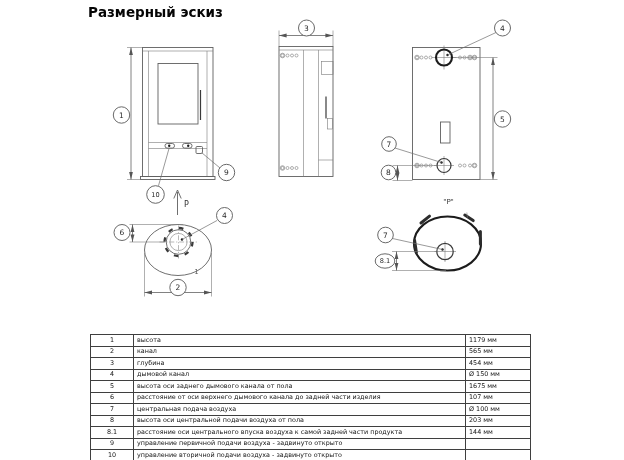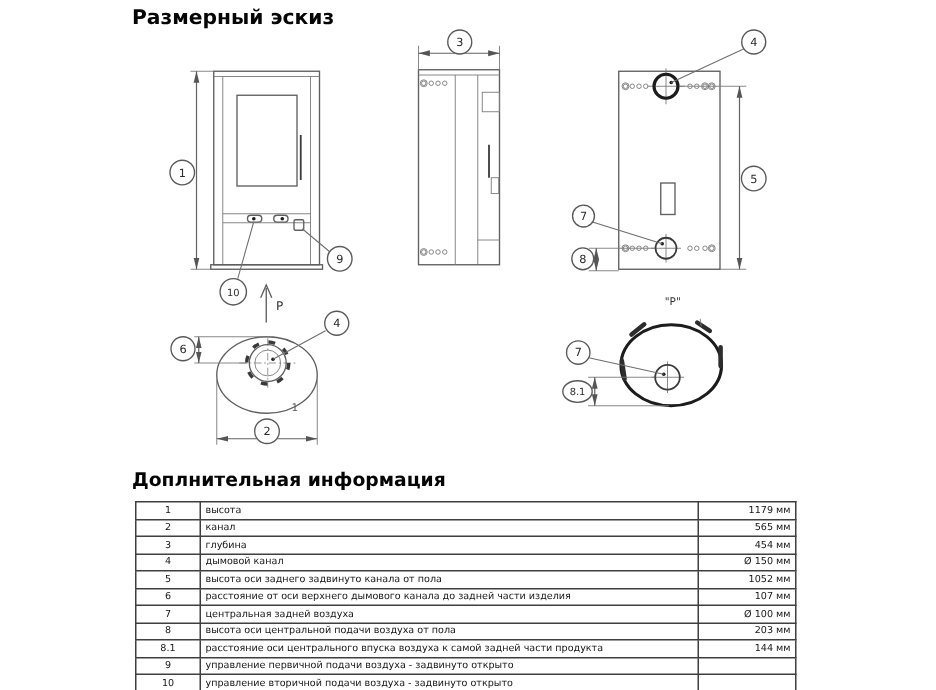--- a/index.html
+++ b/index.html
@@ -27,21 +27,21 @@
   .btx2{ font-size:6.6px; fill:#2a2a2a; text-anchor:middle; font-family:"DejaVu Sans",sans-serif; }
   .lbl { font-size:8px; fill:#333; font-family:"DejaVu Sans",sans-serif; }
   .lbl2{ font-size:7px; fill:#333; text-anchor:middle; font-family:"DejaVu Sans",sans-serif; }
 
   table.info { position:absolute; left:90px; top:334px; width:441px;
                border-collapse:collapse; table-layout:fixed; }
   table.info td { border:1px solid #3f3f3f; font-size:6.4px; line-height:7.5px;
                   padding:1.5px 3px; color:#141414; white-space:nowrap; overflow:hidden; }
   td.num { width:36px; text-align:center; padding:1.5px 1px; }
   td.desc{ border-right:0; }
-  td.val { width:58px; border-left:0; text-align:right; }
+  td.val { width:58px; border-left:0; text-align:left; }
 </style>
 </head>
 <body>
 
 <div class="page">
 
   <h1 class="title">Размерный эскиз</h1>
 
   <svg class="drawing" width="624" height="312" viewBox="0 0 624 312" xmlns="http://www.w3.org/2000/svg">
     <defs>
@@ -252,21 +252,20 @@
     <g>
       <circle cx="385.5" cy="235" r="7.8" class="bln"></circle>
       <text x="385.5" y="237.6" class="btx">7</text>
     </g>
     <g>
       <ellipse cx="385" cy="261" rx="9.8" ry="7.2" class="bln"></ellipse>
       <text x="385" y="263.4" class="btx2">8.1</text>
     </g>
   </svg>
 
-  <h2 class="info-title">Доплнительная информация</h2>
 
   <table class="info">
     <tbody>
       <tr>
         <td class="num">1</td>
         <td class="desc">высота</td>
         <td class="val">1179 мм</td>
       </tr>
       <tr>
         <td class="num">2</td>
@@ -278,31 +277,31 @@
         <td class="desc">глубина</td>
         <td class="val">454 мм</td>
       </tr>
       <tr>
         <td class="num">4</td>
         <td class="desc">дымовой канал</td>
         <td class="val">Ø 150 мм</td>
       </tr>
       <tr>
         <td class="num">5</td>
-        <td class="desc">высота оси заднего задвинуто канала от пола</td>
-        <td class="val">1052 мм</td>
+        <td class="desc">высота оси заднего дымового канала от пола</td>
+        <td class="val">1675 мм</td>
       </tr>
       <tr>
         <td class="num">6</td>
         <td class="desc">расстояние от оси верхнего дымового канала до задней части изделия</td>
         <td class="val">107 мм</td>
       </tr>
       <tr>
         <td class="num">7</td>
-        <td class="desc">центральная задней воздуха</td>
+        <td class="desc">центральная подача воздуха</td>
         <td class="val">Ø 100 мм</td>
       </tr>
       <tr>
         <td class="num">8</td>
         <td class="desc">высота оси центральной подачи воздуха от пола</td>
         <td class="val">203 мм</td>
       </tr>
       <tr>
         <td class="num">8.1</td>
         <td class="desc">расстояние оси центрального впуска воздуха к самой задней части продукта</td>

